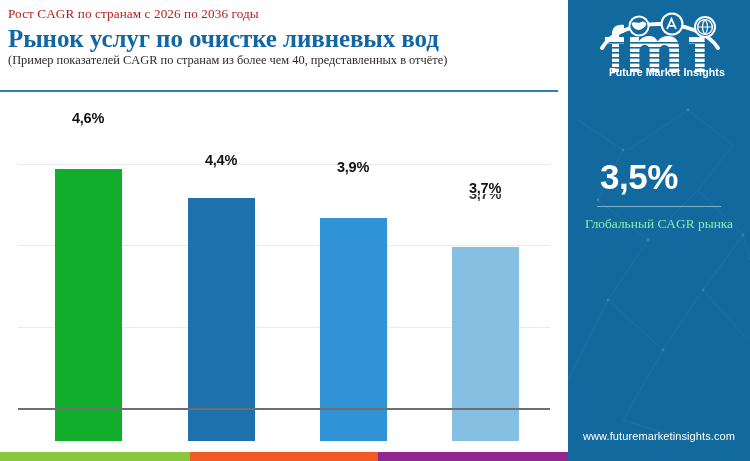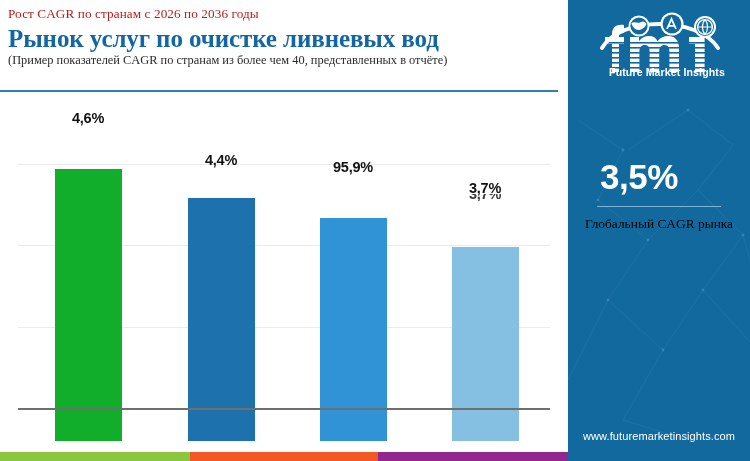--- a/index.html
+++ b/index.html
@@ -151,21 +151,21 @@
     width: 124px; height: 1px;
     background: #7fb3d2;
   }
   #stat-desc {
     position: absolute;
     left: 0; top: 214px;
     width: 182px;
     text-align: center;
     font-family: "Liberation Serif", serif;
     font-size: 13.4px;
-    color: #000000;
+    color: #86efac;
     line-height: 1.45;
   }
   #panel-url {
     position: absolute;
     left: 0; top: 430px;
     width: 182px;
     text-align: center;
     font-size: 11px;
     color: #ffffff;
     letter-spacing: .1px;
@@ -201,21 +201,21 @@
         <div class="gridline" style="top:231px"></div>
       </div>
 
       <div class="bar" style="left:55px; height:272px; background:#10ae2b;"></div>
       <div class="bar" style="left:188px; height:243px; background:#1d72ae;"></div>
       <div class="bar" style="left:320px; height:223px; background:#2f93d6;"></div>
       <div class="bar" style="left:452px; height:194px; background:#85c0e3;"></div>
 
       <div class="bar-value" style="left:28px; top:14px">4,6%</div>
       <div class="bar-value" style="left:161px; top:56px">4,4%</div>
-      <div class="bar-value" style="left:293px; top:63px">95,9%</div>
+      <div class="bar-value" style="left:293px; top:63px">3,9%</div>
       <div class="bar-value-ghost" style="left:425px; top:98px">
           <span>3,7%</span>
         </div>
       <div class="bar-value" style="left:425px; top:84px">3,7%</div>
 
     </div>
 
     <div id="axis-line"></div>
   </div>
 

